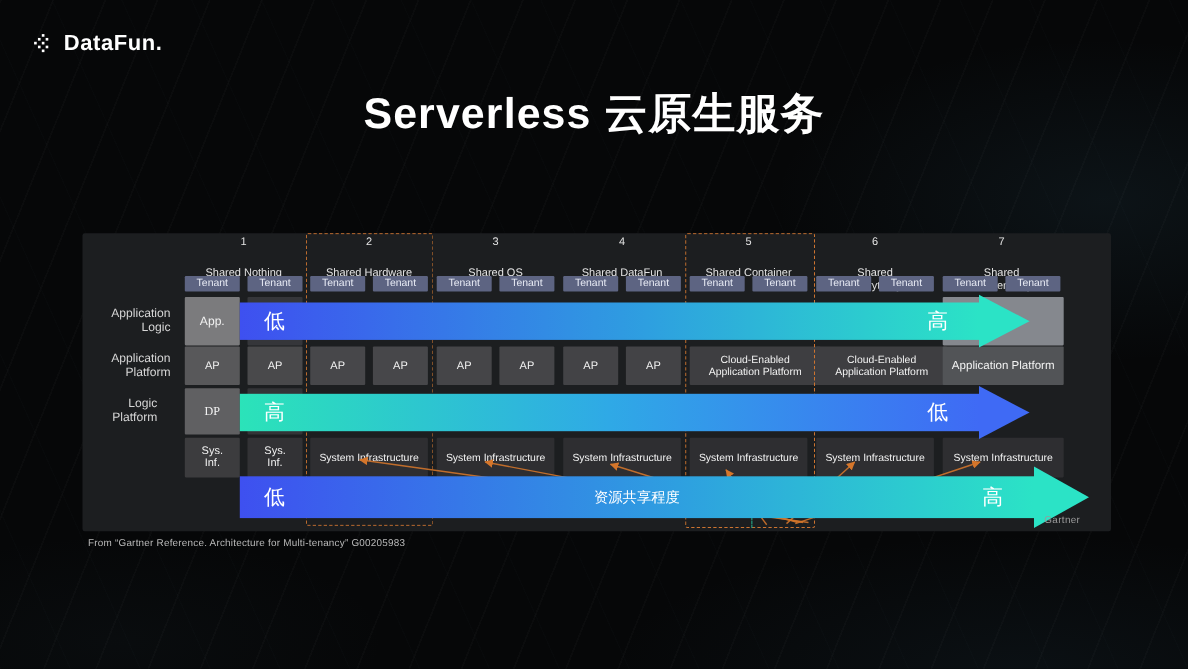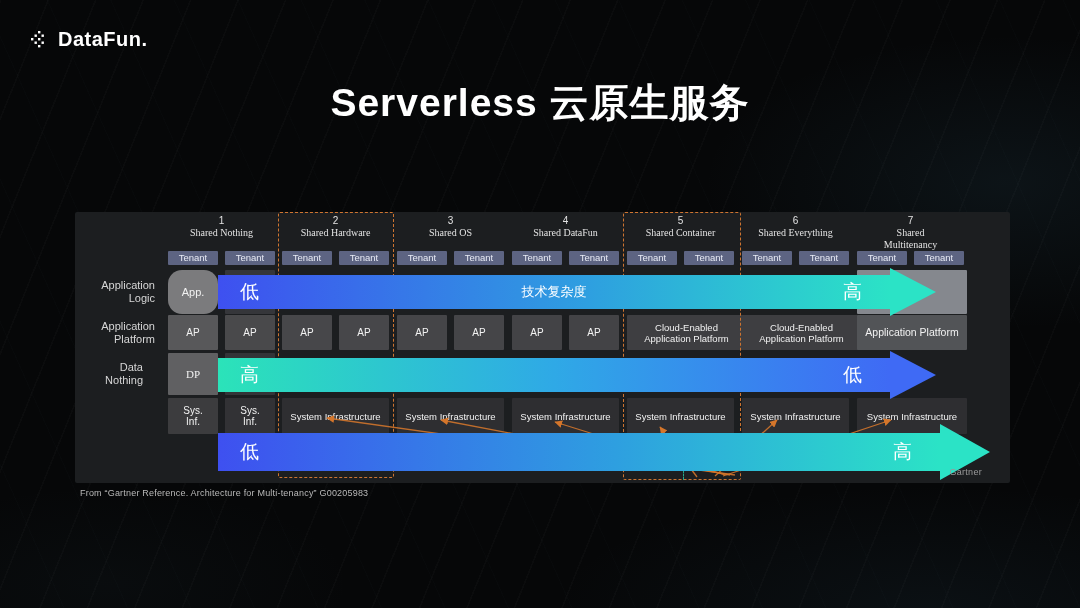--- a/index.html
+++ b/index.html
@@ -31,21 +31,21 @@
   .panel{
     position:absolute;left:75px;top:212px;width:935px;height:271px;
     background:#1c1e20;border-radius:2px;z-index:4;
   }
   .rowlab{
     position:absolute;width:72px;text-align:right;color:#d6d6d6;
     font-size:11px;line-height:13px;display:flex;align-items:center;justify-content:flex-end;
   }
   .col-head{position:absolute;top:3px;width:111px;text-align:center;color:#e3e3e3;font-size:10px;line-height:12px;}
   .col-head .num{font-size:10px;}
-  .col-head .cname{width:82px;margin:0 auto;font-family:Liberation Serif, serif;}
+  .col-head .cname{width:82px;margin:16px auto;}
   .tenant{
     position:absolute;top:39px;width:50px;height:14px;background:#5d6482;border-radius:1px;
     color:#e8ebf5;font-size:9.5px;line-height:14px;text-align:center;
   }
   .cell{
     position:absolute;color:#f2f2f2;text-align:center;border-radius:1px;
     display:flex;align-items:center;justify-content:center;font-size:10px;line-height:11px;
   }
   .dashbox{position:absolute;border:1.6px dashed #cd7430;border-radius:2px;pointer-events:none;}
   .arrow{position:absolute;display:flex;align-items:center;}
@@ -77,21 +77,21 @@
   </svg>
   <span class="logo-text">DataFun.</span>
 </div>
 
 <div class="title">Serverless 云原生服务</div>
 
 <div class="panel">
 
   <div class="rowlab" style="left:8px;top:58px;height:44px;">Application Logic</div>
   <div class="rowlab" style="left:8px;top:103px;height:35px;">Application Platform</div>
-  <div class="rowlab" style="left:8px;top:141px;height:42px;width:60px;">Data Nothing</div>
+  <div class="rowlab" style="left:8px;top:141px;height:42px;width:60px;">Logic Platform</div>
 
   <div class="col-head" style="left:91px;">
     <div class="num">1</div>
       <div class="cname">Shared Nothing</div>
     </div>
   <div class="col-head" style="left:205px;">
     <div class="num">2</div>
       <div class="cname">Shared Hardware</div>
     </div>
   <div class="col-head" style="left:320px;">
@@ -124,21 +124,21 @@
   <div class="tenant" style="left:437px;">Tenant</div>
   <div class="tenant" style="left:494px;">Tenant</div>
   <div class="tenant" style="left:552px;">Tenant</div>
   <div class="tenant" style="left:609px;">Tenant</div>
   <div class="tenant" style="left:667px;">Tenant</div>
   <div class="tenant" style="left:724px;">Tenant</div>
   <div class="tenant" style="left:782px;">Tenant</div>
   <div class="tenant" style="left:839px;">Tenant</div>
 
   <div class="cell" style="left:150px;top:58px;width:50px;height:44px;background:#35363a;"></div>
-  <div class="cell" style="left:93px;top:58px;width:50px;height:44px;background:#7b7b7d;font-size:11px;border-radius:14px;">App.</div>
+  <div class="cell" style="left:93px;top:58px;width:50px;height:44px;background:#7b7b7d;font-size:11px;">App.</div>
   <div class="cell" style="left:782px;top:58px;width:110px;height:44px;background:#85888e;"></div>
 
   <div class="cell" style="left:93px;top:103px;width:50px;height:35px;background:#58585a;">AP</div>
   <div class="cell" style="left:150px;top:103px;width:50px;height:35px;background:#49494b;">AP</div>
   <div class="cell" style="left:207px;top:103px;width:50px;height:35px;background:#47474a;">AP</div>
   <div class="cell" style="left:264px;top:103px;width:50px;height:35px;background:#47474a;">AP</div>
   <div class="cell" style="left:322px;top:103px;width:50px;height:35px;background:#454548;">AP</div>
   <div class="cell" style="left:379px;top:103px;width:50px;height:35px;background:#454548;">AP</div>
   <div class="cell" style="left:437px;top:103px;width:50px;height:35px;background:#434346;">AP</div>
   <div class="cell" style="left:494px;top:103px;width:50px;height:35px;background:#434346;">AP</div>
@@ -177,33 +177,33 @@
       <line x1="655" y1="263" x2="366" y2="208" marker-end="url(#ah)"></line>
       <line x1="650" y1="263" x2="480" y2="210" marker-end="url(#ah)"></line>
       <line x1="622" y1="265" x2="585" y2="215" marker-end="url(#ah)"></line>
       <line x1="640" y1="264" x2="702" y2="208" marker-end="url(#ah)"></line>
       <line x1="648" y1="264" x2="816" y2="208" marker-end="url(#ah)"></line>
     </g>
   </svg>
 
   <div class="arrow" style="left:143px;top:63px;width:672px;height:34px;background:linear-gradient(90deg,#3e50f0,#2e9fe0 55%,#2be3c6);">
     <span class="al">低</span>
-    <span class="ac">技术复杂度</span>
     <span class="ar">高</span>
     <span class="ahead" style="left:672px;top:-7px;border-left:46px solid #2be3c6;"></span>
   </div>
 
   <div class="arrow" style="left:143px;top:146px;width:672px;height:34px;background:linear-gradient(90deg,#2be3b9,#2fa9e6 50%,#3f6af5);">
     <span class="al">高</span>
     <span class="ar">低</span>
     <span class="ahead" style="left:672px;top:-7px;border-left:46px solid #3f6af5;"></span>
   </div>
 
   <div class="arrow" style="left:143px;top:221px;width:722px;height:38px;background:linear-gradient(90deg,#3e50f0,#2e9fe0 55%,#2be3c6);">
     <span class="al">低</span>
+    <span class="ac">资源共享程度</span>
     <span class="ar">高</span>
     <span class="ahead" style="left:722px;top:-9px;border-top:28px solid transparent;border-bottom:28px solid transparent;border-left:50px solid #2be3c6;"></span>
   </div>
 
   <div class="watermark">Gartner</div>
 </div>
 
 <div class="footer">From “Gartner Reference. Architecture for Multi-tenancy” G00205983</div>
 
 </body></html>

